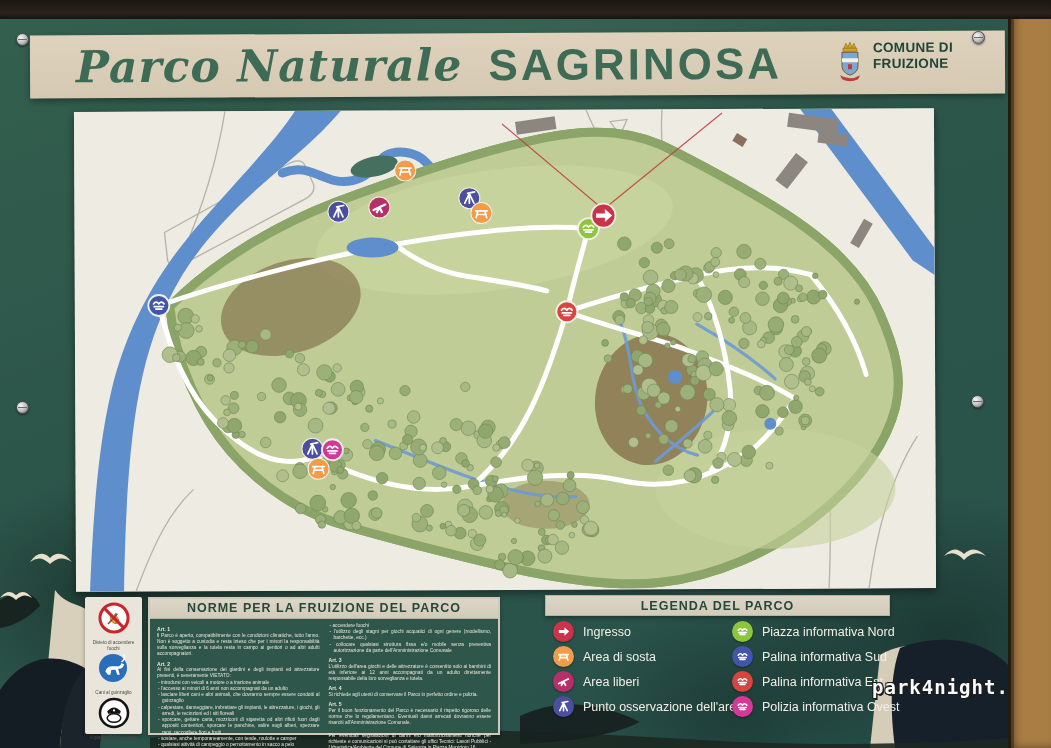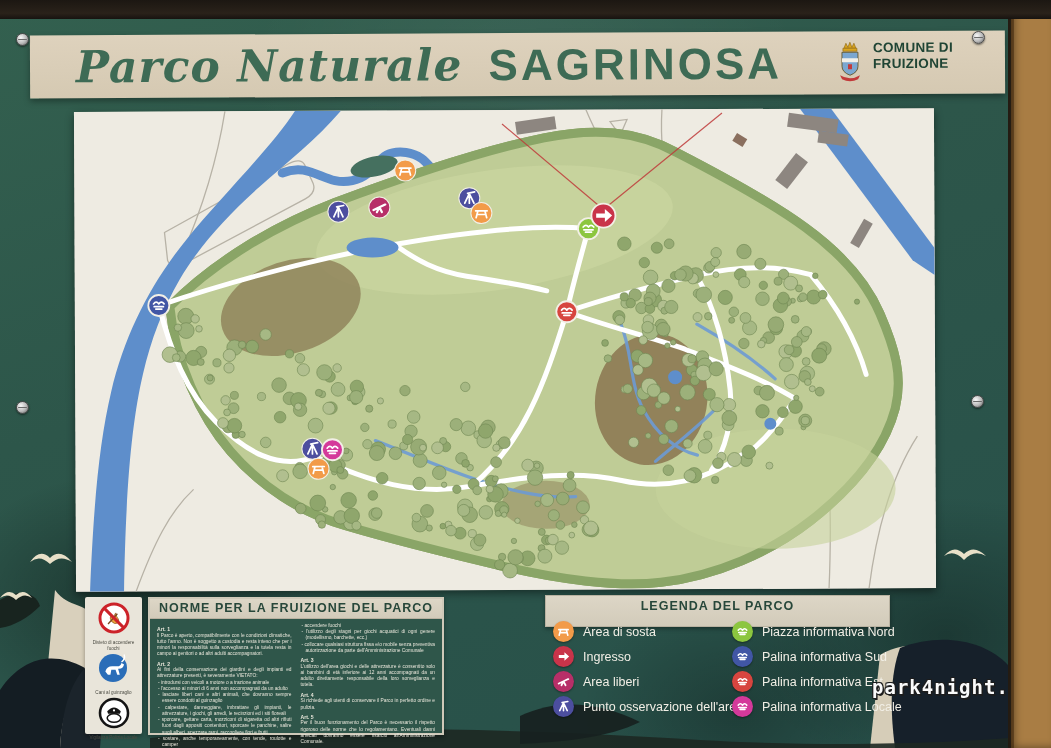--- a/index.html
+++ b/index.html
@@ -28,32 +28,32 @@
      box-shadow:0 3px 8px rgba(0,0,0,.45), inset 0 0 0 1px rgba(0,0,0,.12);}
   .map-panel svg{display:block;width:100%;height:100%;}
   
   .picto-panel{position:absolute;left:85px;top:597px;width:57px;height:137px;z-index:2;
      background:#e9e5da;border-radius:2px;box-shadow:0 2px 4px rgba(0,0,0,.35);
      display:flex;flex-direction:column;align-items:center;justify-content:space-between;padding:4px 2px;box-sizing:border-box;}
   .picto{display:flex;flex-direction:column;align-items:center;}
   .picto svg{width:34px;height:34px;}
   .picto-label{font-size:4.6px;color:#4a4a42;text-align:center;margin-top:1px;line-height:1.2;}
   
-  .rules-panel{position:absolute;left:148px;top:597px;width:296px;height:138px;z-index:2;
+  .rules-panel{position:absolute;left:148px;top:597px;width:352px;height:138px;z-index:2;
      border:2px solid #cfc9b9;background:#2f564a;box-sizing:border-box;box-shadow:0 2px 4px rgba(0,0,0,.35);}
   .panel-header{background:linear-gradient(180deg,#ddd6c6,#d2cbba);color:#27473a;font-weight:bold;
      text-align:center;letter-spacing:1px;}
   .rules-panel .panel-header{font-size:12.5px;line-height:19px;height:19px;border-bottom:1px solid #b9b2a1;}
   .rules-body{display:flex;gap:9px;padding:4px 7px;}
   .rcol{flex:1;color:#e9e7db;font-size:4.8px;line-height:1.3;text-align:justify;}
   .art-h{font-weight:bold;font-size:5.1px;margin-top:3px;}
   .art-li{padding-left:5px;text-indent:-4px;}
   .art-gap{height:6px;}
   
-  .legend-header{position:absolute;left:545px;top:595px;width:345px;height:32px;z-index:2;
+  .legend-header{position:absolute;left:545px;top:595px;width:345px;height:21px;z-index:2;
      font-size:12.5px;line-height:21px;border:1px solid #b9b2a1;box-sizing:border-box;
      box-shadow:0 2px 4px rgba(0,0,0,.35);}
   .legend-items{position:absolute;left:545px;top:621px;width:360px;height:105px;z-index:2;}
   .legend-col{position:absolute;top:0;}
   .legend-row{display:flex;align-items:center;margin-bottom:4px;height:21px;}
   .legend-dot{width:21px;height:21px;border-radius:50%;flex:0 0 21px;display:flex;
      align-items:center;justify-content:center;box-shadow:0 1px 2px rgba(0,0,0,.4);}
   .legend-dot svg{width:15px;height:15px;}
   .legend-label{margin-left:9px;font-size:12.5px;color:#f2efe6;white-space:nowrap;}
   
@@ -624,34 +624,34 @@
           <div class="art-gap"></div>
           <div class="art-t">Per eventuali segnalazioni di danni e/o malfunzionamenti nonché per richieste e comunicazioni si può contattare gli uffici Tecnici: Lavori Pubblici - Urbanistica/Ambiente del Comune di Saluggia in Piazza Municipio 16.</div>
         </div>
     </div>
   </div>
 
   <div class="legend-header panel-header">LEGENDA DEL PARCO</div>
   <div class="legend-items" id="legend-items">
       <div class="legend-col" style="left: 8px;">
         <div class="legend-row">
+          <span class="legend-dot" style="background: rgb(201, 52, 74);">
+            <svg viewBox="-8 -8 16 16">
+              <path d="M-5,-1.5 L1,-1.5 L1,-4.5 L6,0 L1,4.5 L1,1.5 L-5,1.5 Z" fill="#fff" stroke="none"></path>
+            </svg>
+          </span>
+          <span class="legend-label">Ingresso</span>
+        </div>
+        <div class="legend-row">
           <span class="legend-dot" style="background: rgb(242, 155, 73);">
             <svg viewBox="-8 -8 16 16">
               <path d="M-5,-2 L5,-2 M-3,-2 L-4.6,4 M3,-2 L4.6,4 M-3.6,1.2 L3.6,1.2" fill="none" stroke="#fff" stroke-width="1.7" stroke-linecap="round" stroke-linejoin="round"></path>
             </svg>
           </span>
           <span class="legend-label">Area di sosta</span>
-        </div>
-        <div class="legend-row">
-          <span class="legend-dot" style="background: rgb(201, 52, 74);">
-            <svg viewBox="-8 -8 16 16">
-              <path d="M-5,-1.5 L1,-1.5 L1,-4.5 L6,0 L1,4.5 L1,1.5 L-5,1.5 Z" fill="#fff" stroke="none"></path>
-            </svg>
-          </span>
-          <span class="legend-label">Ingresso</span>
         </div>
         <div class="legend-row">
           <span class="legend-dot" style="background: rgb(183, 47, 104);">
             <svg viewBox="-8 -8 16 16">
               <path d="M-5,2.2 L5,-2.6 M0,-0.2 L-2.2,4 M0,-0.2 L2.2,4 M-5.2,2.2 L-5,2.2 M5,-2.6 L5.2,-2.6" fill="none" stroke="#fff" stroke-width="1.9" stroke-linecap="round" stroke-linejoin="round"></path>
             </svg>
           </span>
           <span class="legend-label">Area liberi</span>
         </div>
         <div class="legend-row">
@@ -687,21 +687,21 @@
             </svg>
           </span>
           <span class="legend-label">Palina informativa Est</span>
         </div>
         <div class="legend-row">
           <span class="legend-dot" style="background: rgb(212, 57, 154);">
             <svg viewBox="-8 -8 16 16">
               <path d="M-4.6,-1.4 Q-2.2,-4.4 0,-1.4 Q2.2,-4.4 4.6,-1.4 M-4,1 L4,1 M-2.6,3.1 L2.6,3.1" fill="none" stroke="#fff" stroke-width="1.7" stroke-linecap="round" stroke-linejoin="round"></path>
             </svg>
           </span>
-          <span class="legend-label">Palina informativa Locale</span>
+          <span class="legend-label">Polizia informativa Ovest</span>
         </div>
       </div>
     </div>
 
   <div class="watermark">park4night.com</div>
 
   <div class="screw" style="left:16px;top:33px;"></div>
   <div class="screw" style="left:972px;top:31px;"></div>
   <div class="screw" style="left:16px;top:401px;"></div>
   <div class="screw" style="left:971px;top:395px;"></div>

